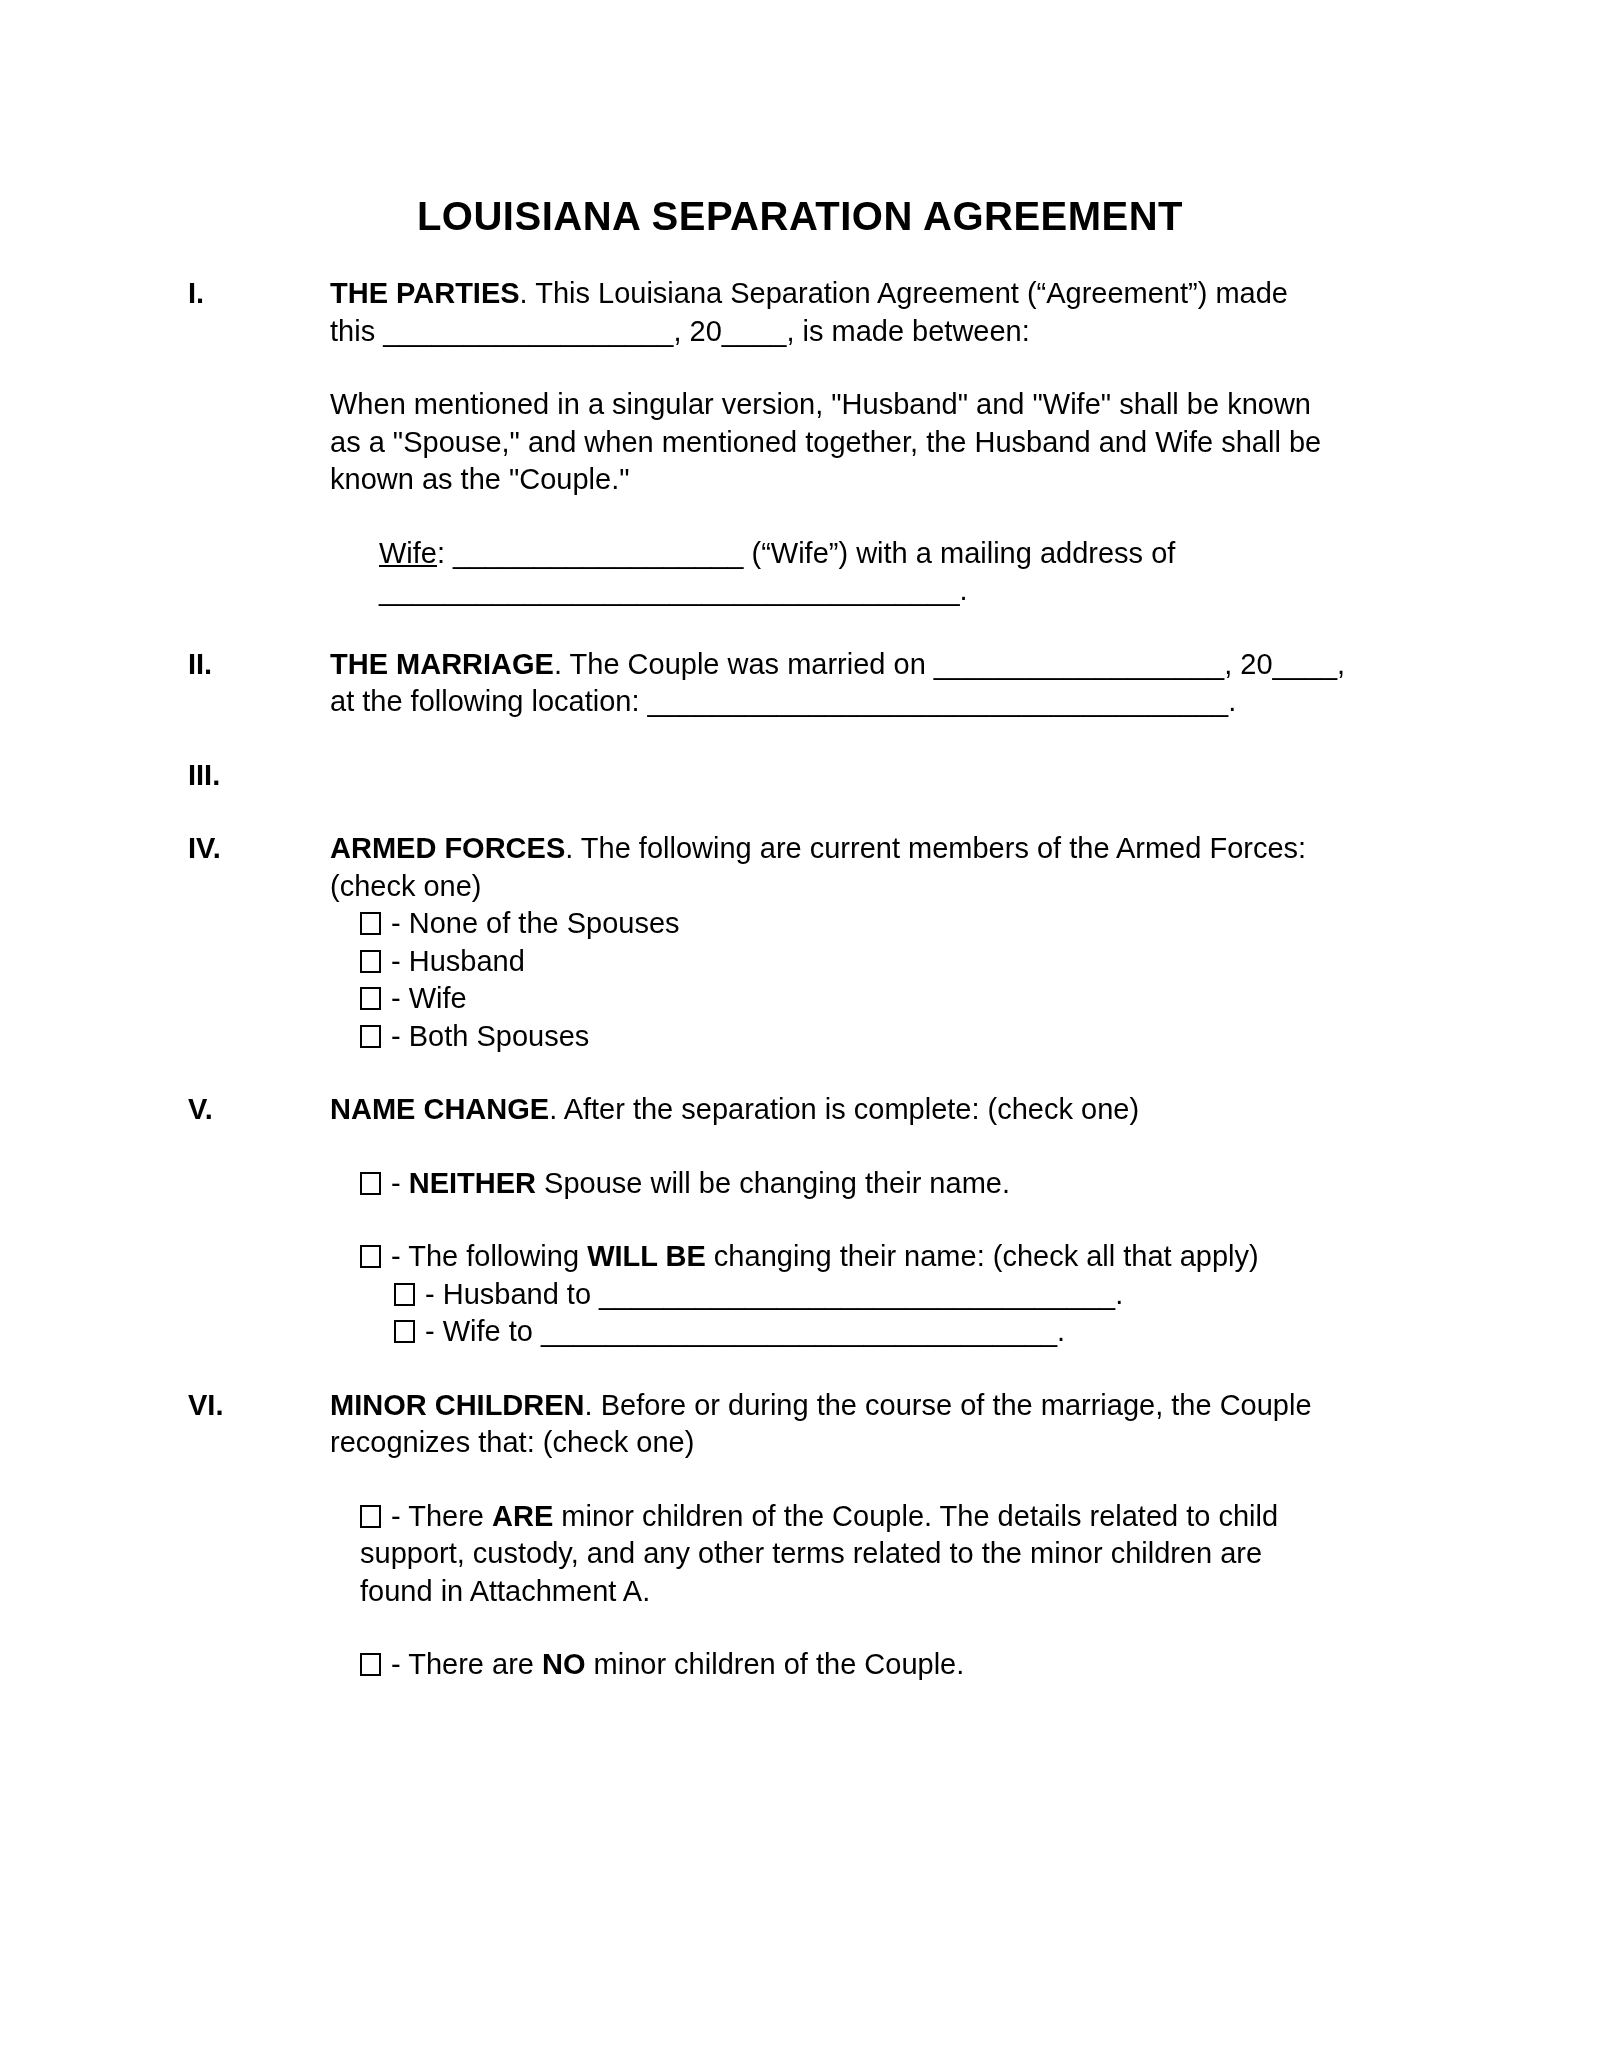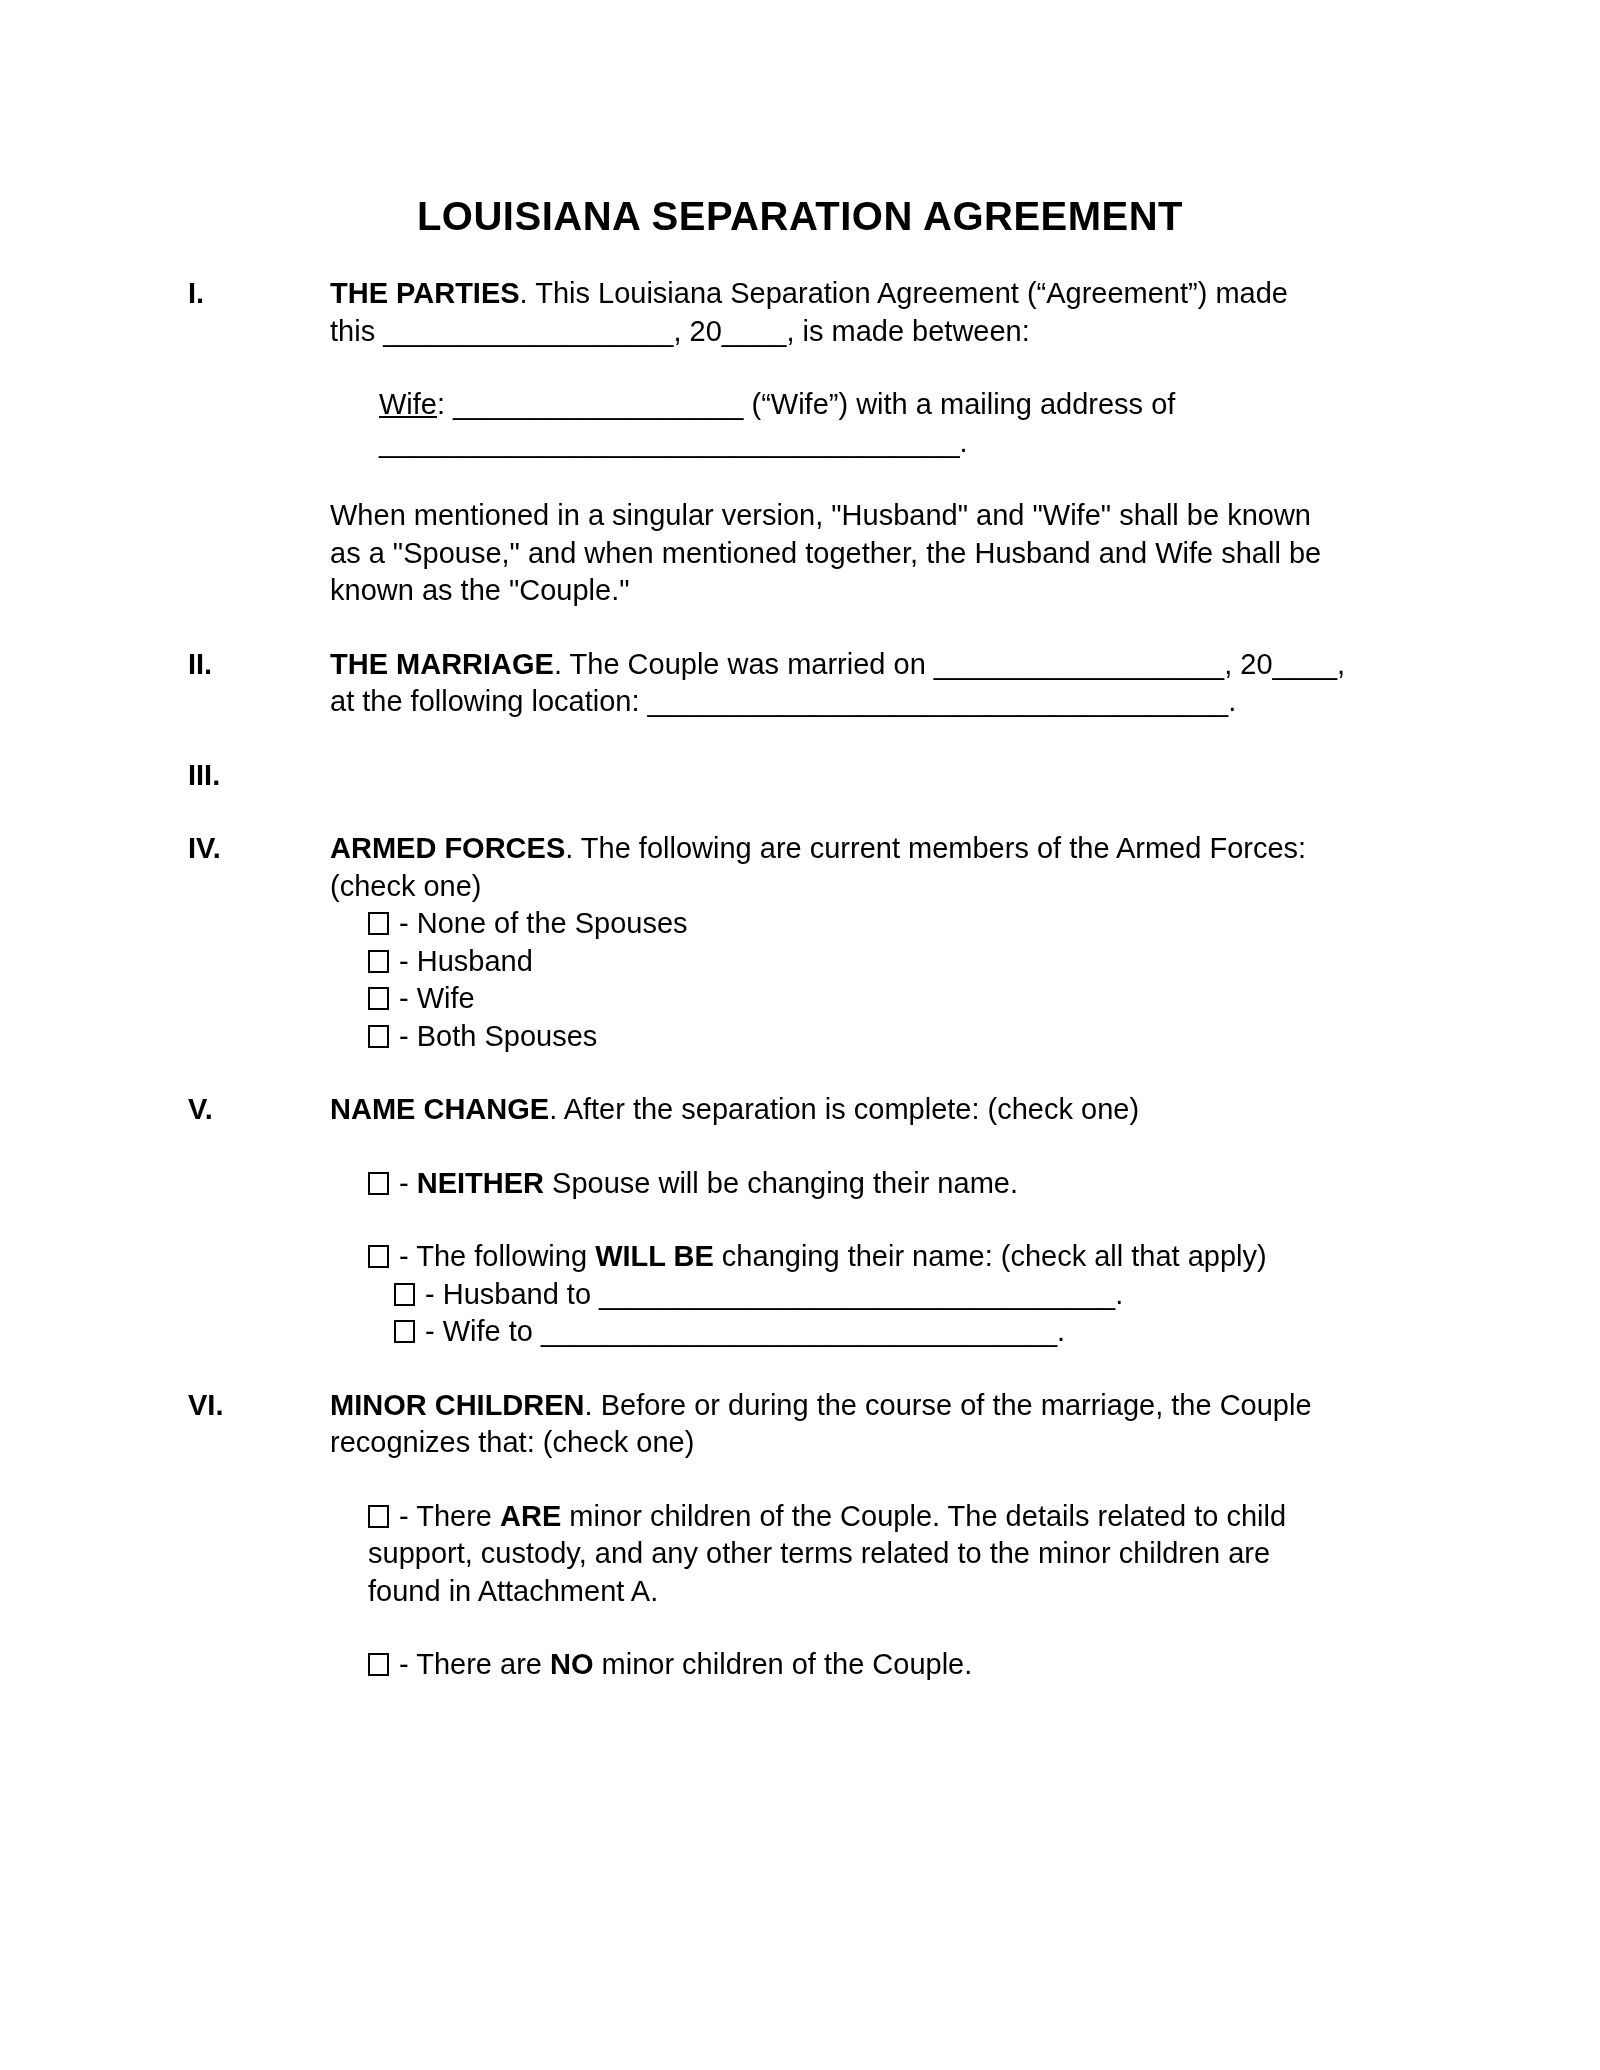--- a/index.html
+++ b/index.html
@@ -32,21 +32,21 @@
   .sec .num {
     width: 142px;
     flex-shrink: 0;
     font-weight: bold;
   }
   .sec .body { flex: 1; min-width: 0; }
   .para { white-space: pre-line; }
   .para + .para { margin-top: 36px; }
   .indent1 { margin-left: 49px; }
   .cblist { margin-top: 0; }
-  .cbrow { white-space: pre-line; margin-left: 38px; }
+  .cbrow { white-space: pre-line; margin-left: 30px; }
   .cbrow.sub { margin-left: 64px; }
   .cbrow.gap { margin-top: 36px; }
   b.inlinehead { font-weight: bold; text-align: center; }
   .ul { text-decoration: underline; }
   .box {
     display: inline-block;
     width: 21px;
     height: 23px;
     border: 2px solid #000000;
     vertical-align: -2px;
@@ -93,25 +93,25 @@
 
 <div class="page">
 
   <h1 class="doc-title">LOUISIANA SEPARATION AGREEMENT</h1>
 
   <section class="sec">
     <div class="num">I.</div>
     <div class="body">
       <p class="para"><b class="inlinehead">THE PARTIES</b><span>. This Louisiana Separation Agreement (“Agreement”) made
 this __________________, 20____, is made between:</span></p>
-      <p class="para indent1"><span class="ul">Wife</span><span>: __________________ (“Wife”) with a mailing address of
-____________________________________.</span></p>
       <p class="para">When mentioned in a singular version, "Husband" and "Wife" shall be known
 as a "Spouse," and when mentioned together, the Husband and Wife shall be
 known as the "Couple."</p>
+      <p class="para indent1"><span class="ul">Wife</span><span>: __________________ (“Wife”) with a mailing address of
+____________________________________.</span></p>
     </div>
   </section>
 
   <section class="sec">
     <div class="num">II.</div>
     <div class="body">
       <p class="para"><b class="inlinehead">THE MARRIAGE</b><span>. The Couple was married on __________________, 20____,
 at the following location: ____________________________________.</span></p>
     </div>
   </section>

